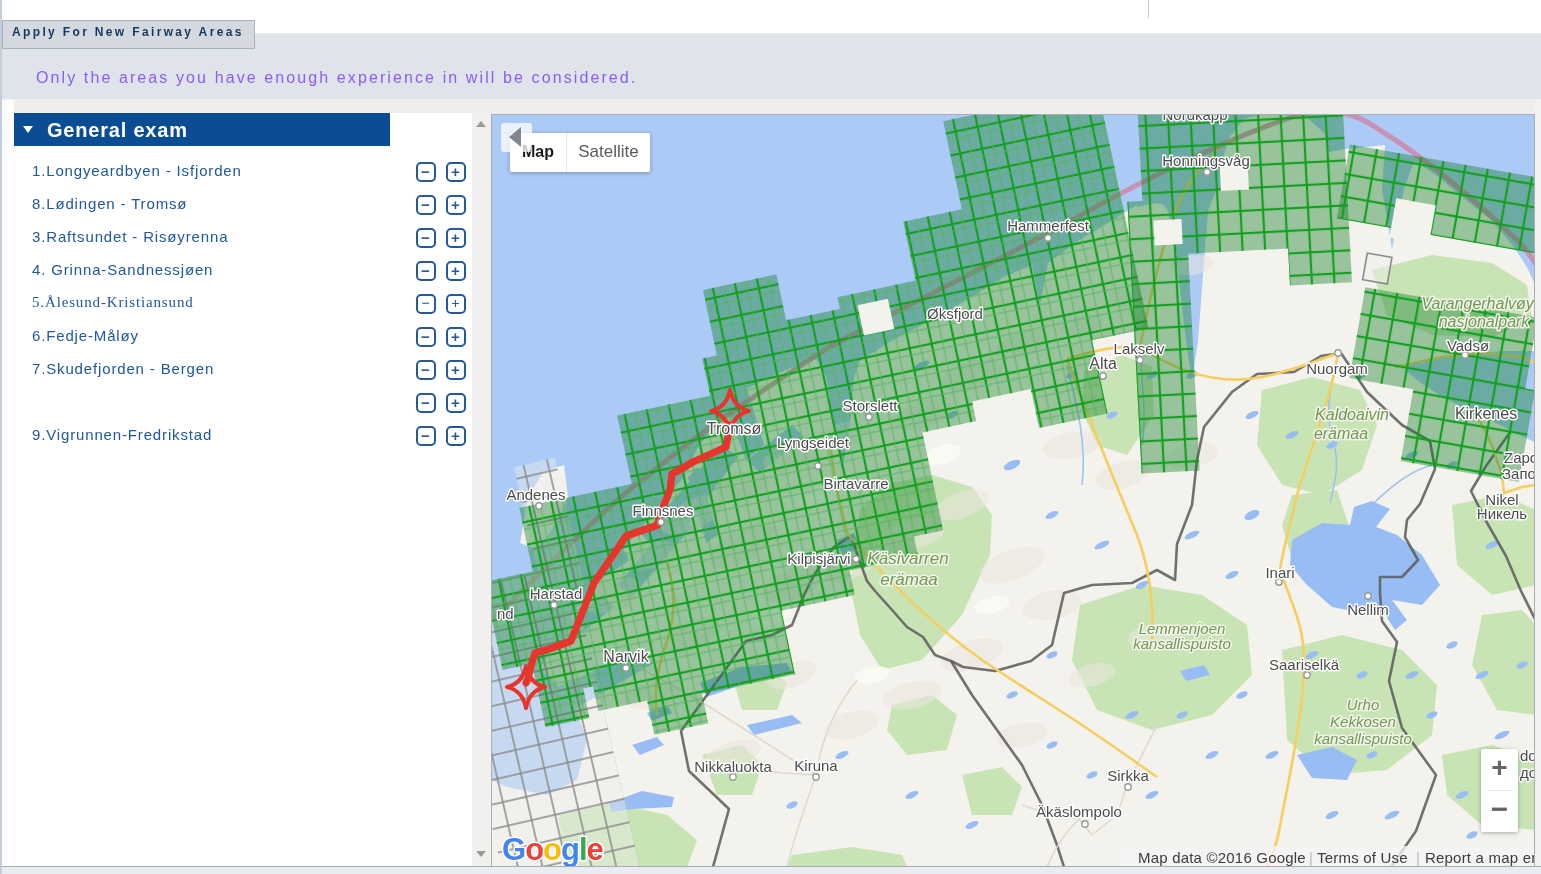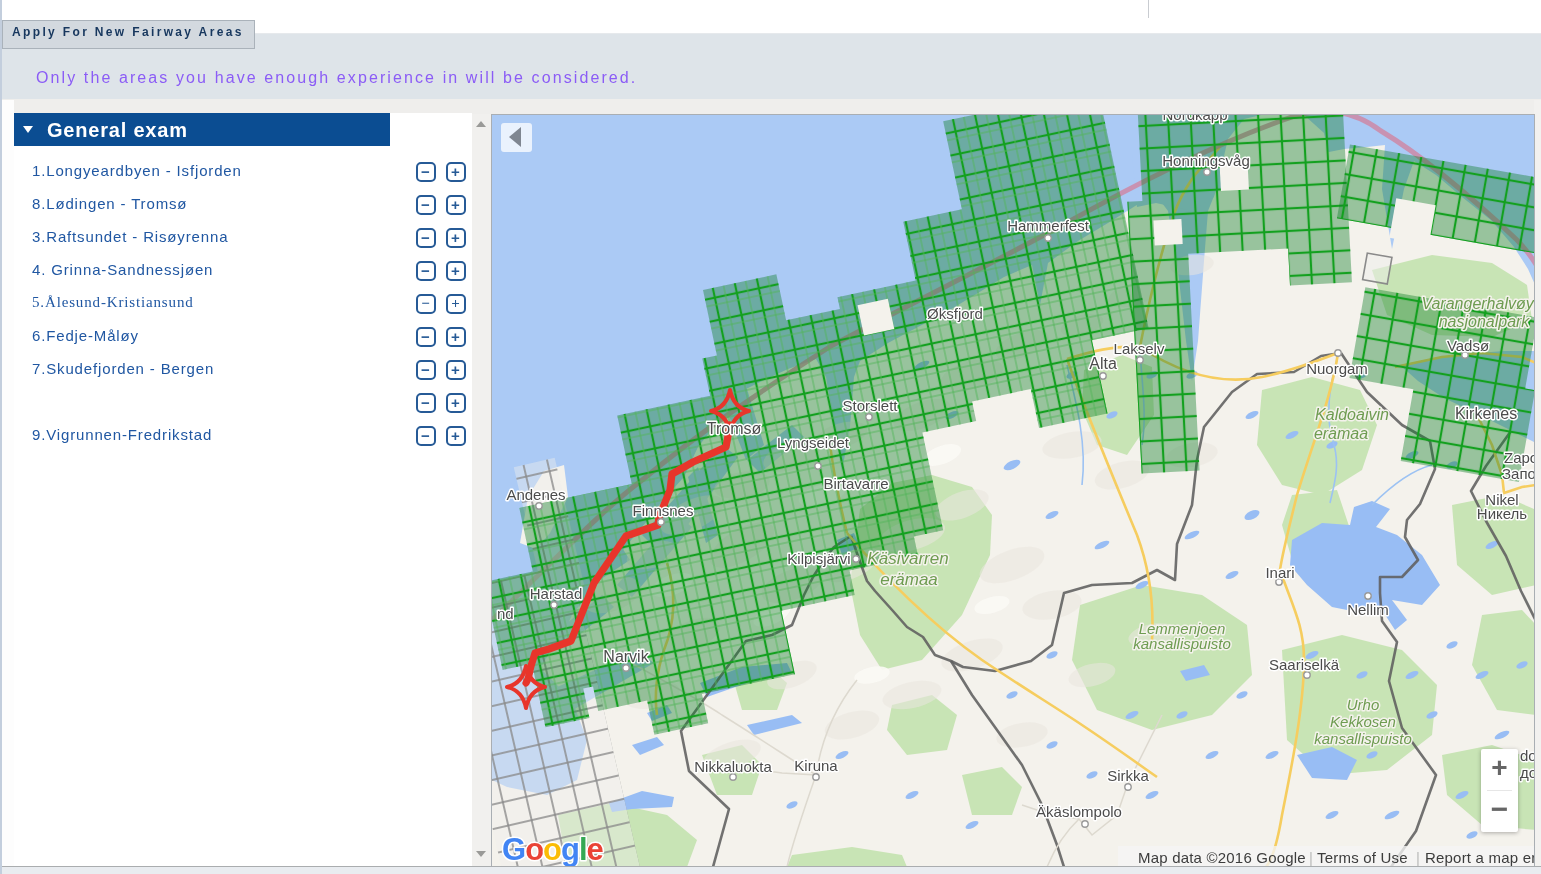--- a/index.html
+++ b/index.html
@@ -451,20 +451,25 @@
 <text x="871" y="612" font-size="15" fill="#6e9c51" text-anchor="middle" font-style="italic" stroke="#f4f2ec" stroke-width="3" paint-order="stroke" stroke-linejoin="round" font-family="Liberation Sans, sans-serif">Kekkosen</text>
 <text x="871" y="629" font-size="15" fill="#6e9c51" text-anchor="middle" font-style="italic" stroke="#f4f2ec" stroke-width="3" paint-order="stroke" stroke-linejoin="round" font-family="Liberation Sans, sans-serif">kansallispuisto</text>
 <text x="1028" y="646" font-size="15" fill="#4b4b4b" text-anchor="start" stroke="#ffffff" stroke-width="2.8" paint-order="stroke" stroke-linejoin="round" font-family="Liberation Sans, sans-serif">do</text>
 <text x="1028" y="663" font-size="15" fill="#4b4b4b" text-anchor="start" stroke="#ffffff" stroke-width="2.8" paint-order="stroke" stroke-linejoin="round" font-family="Liberation Sans, sans-serif">до</text>
 </svg>
     <div id="collapse" class="abs">
         <svg width="12" height="20" style="position:absolute;left:8px;top:4px;">
           <polygon points="12,0 12,20 0,10" fill="#7f8691"></polygon>
         </svg>
       </div>
+    <div id="mapsat" class="abs">
+        <span class="div"></span>
+        <span class="m">Map</span>
+        <span class="s">Satellite</span>
+      </div>
     <div id="zoomctl" class="abs">
         <span class="p">+</span>
         <span class="d"></span>
         <span class="m">−</span>
       </div>
     <div id="attrib" class="abs">
       <span style="left:20px;">Map data ©2016 Google</span>
       <span style="left:191px;color:#bbb;">|</span>
       <span style="left:199px;">Terms of Use</span>
       <span style="left:298px;color:#bbb;">|</span>

